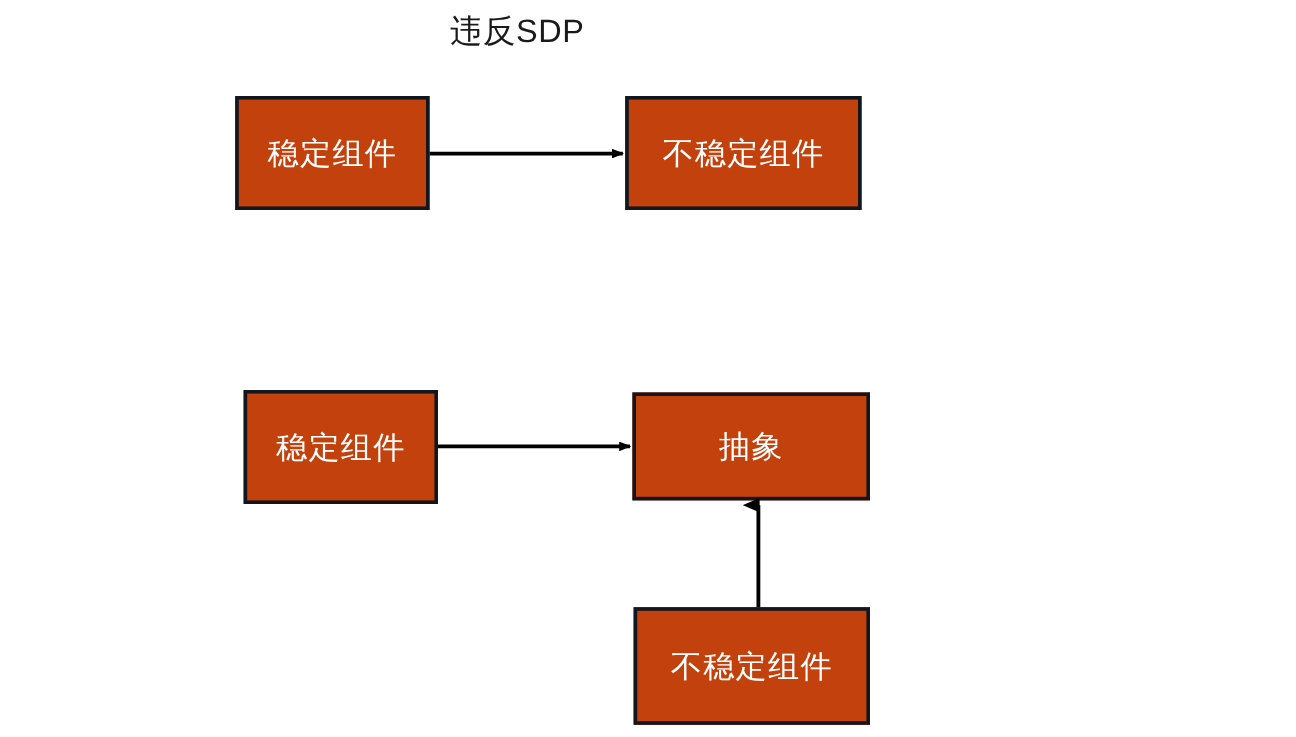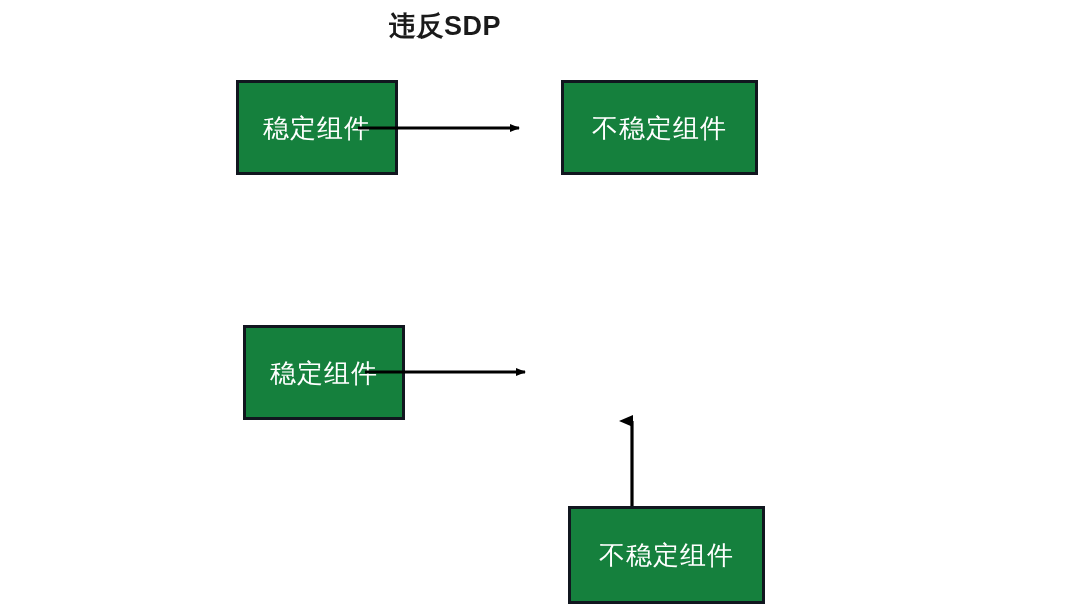--- a/index.html
+++ b/index.html
@@ -13,35 +13,33 @@
   #canvas {
     position: relative;
     width: 1080px;
     height: 614px;
     background: #ffffff;
     overflow: hidden;
   }
   .section-title {
     position: absolute;
     font-size: 27px;
-    font-weight: bold;
+    font-weight: normal;
     color: #1a1a1a;
     letter-spacing: 0.5px;
     white-space: nowrap;
-    text-align: center;
   }
   .node-box {
     position: absolute;
     box-sizing: border-box;
-    background: #15803d;
+    background: #c2410c;
     border: 3px solid #11161f;
     display: flex;
     align-items: center;
     justify-content: center;
-    margin-left: 40px;
   }
   .node-label {
     font-size: 26px;
     color: #ffffff;
     letter-spacing: 1px;
     white-space: nowrap;
     line-height: 1;
   }
   .edge-svg {
     position: absolute;
@@ -66,20 +64,23 @@
 
   <div class="node-box" style="left:521px; top:80px; width:197px; height:95px;">
     <span class="node-label">不稳定组件</span>
   </div>
 
 
   <div class="node-box" style="left:203px; top:325px; width:162px; height:95px;">
     <span class="node-label">稳定组件</span>
   </div>
 
+  <div class="node-box" style="left:527px; top:327px; width:198px; height:90px;">
+    <span class="node-label">抽象</span>
+  </div>
 
   <div class="node-box" style="left:528px; top:506px; width:197px; height:98px;">
     <span class="node-label">不稳定组件</span>
   </div>
 
   <svg class="edge-svg" viewBox="0 0 1080 614">
     <defs>
       <marker id="arrowhead-right" markerWidth="10" markerHeight="8" refX="9" refY="4" orient="auto" markerUnits="userSpaceOnUse">
         <path d="M0,0 L10,4 L0,8 z" fill="#000000"></path>
       </marker>

